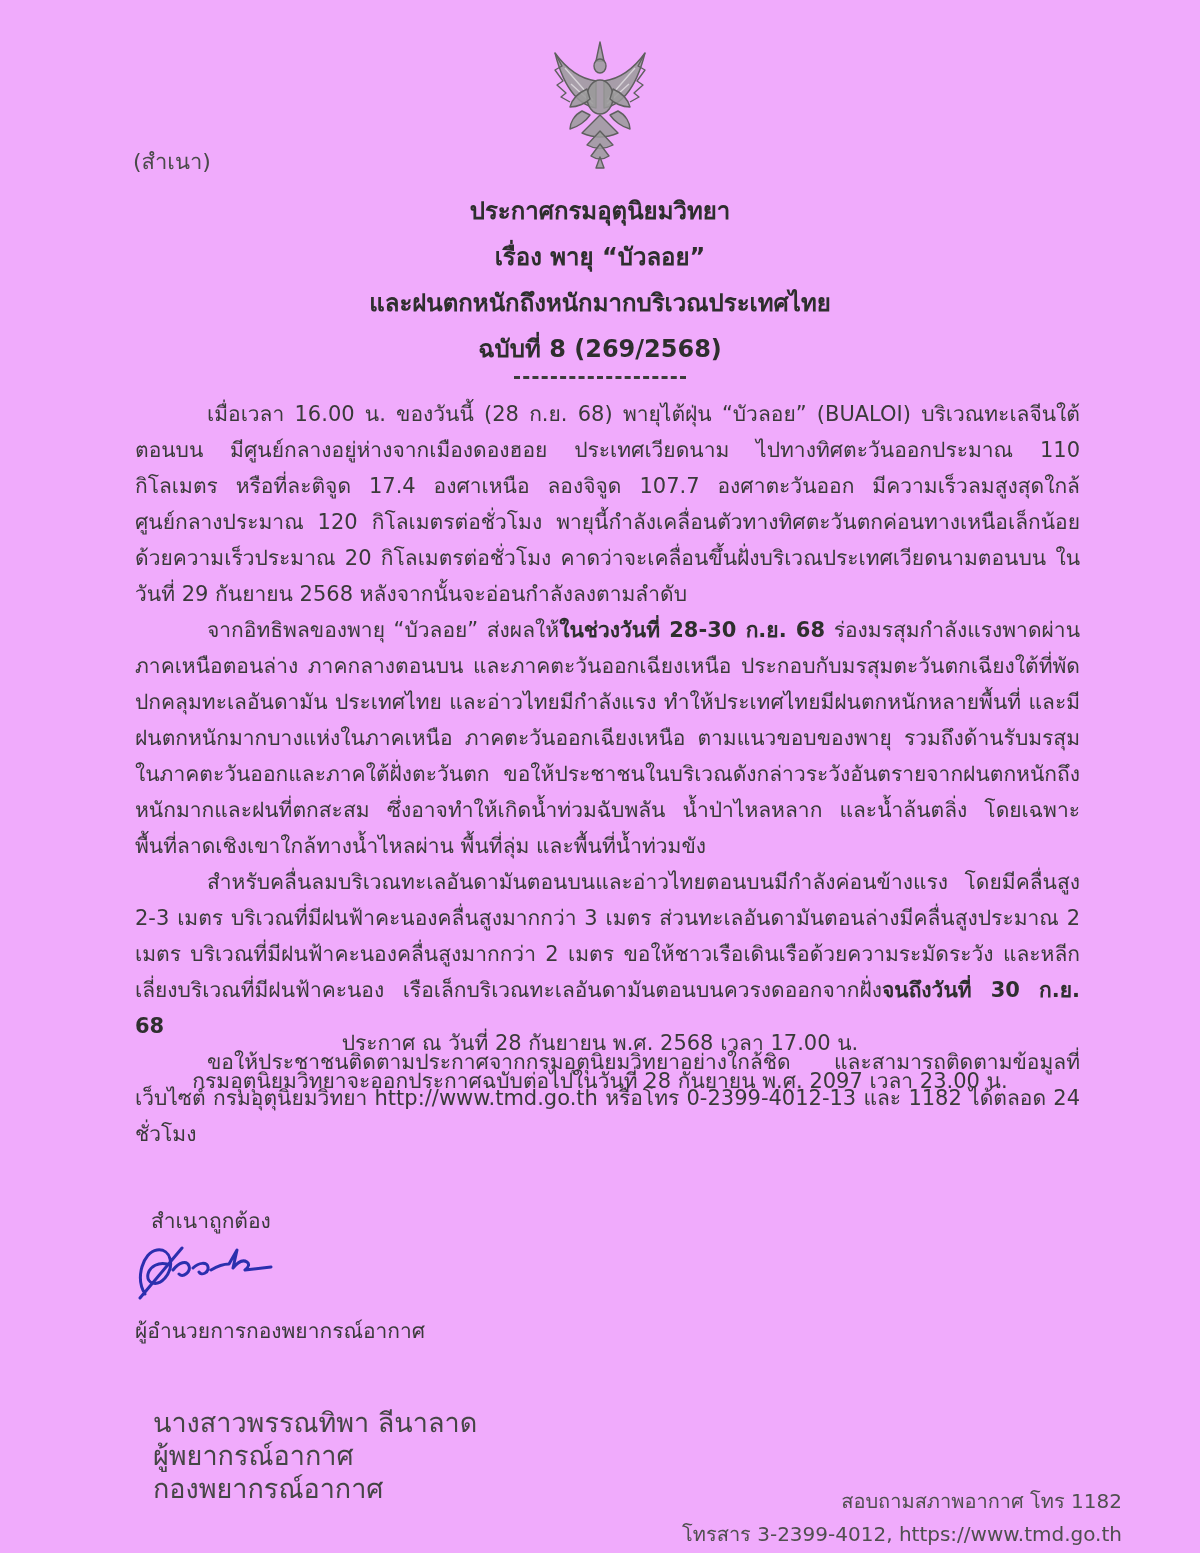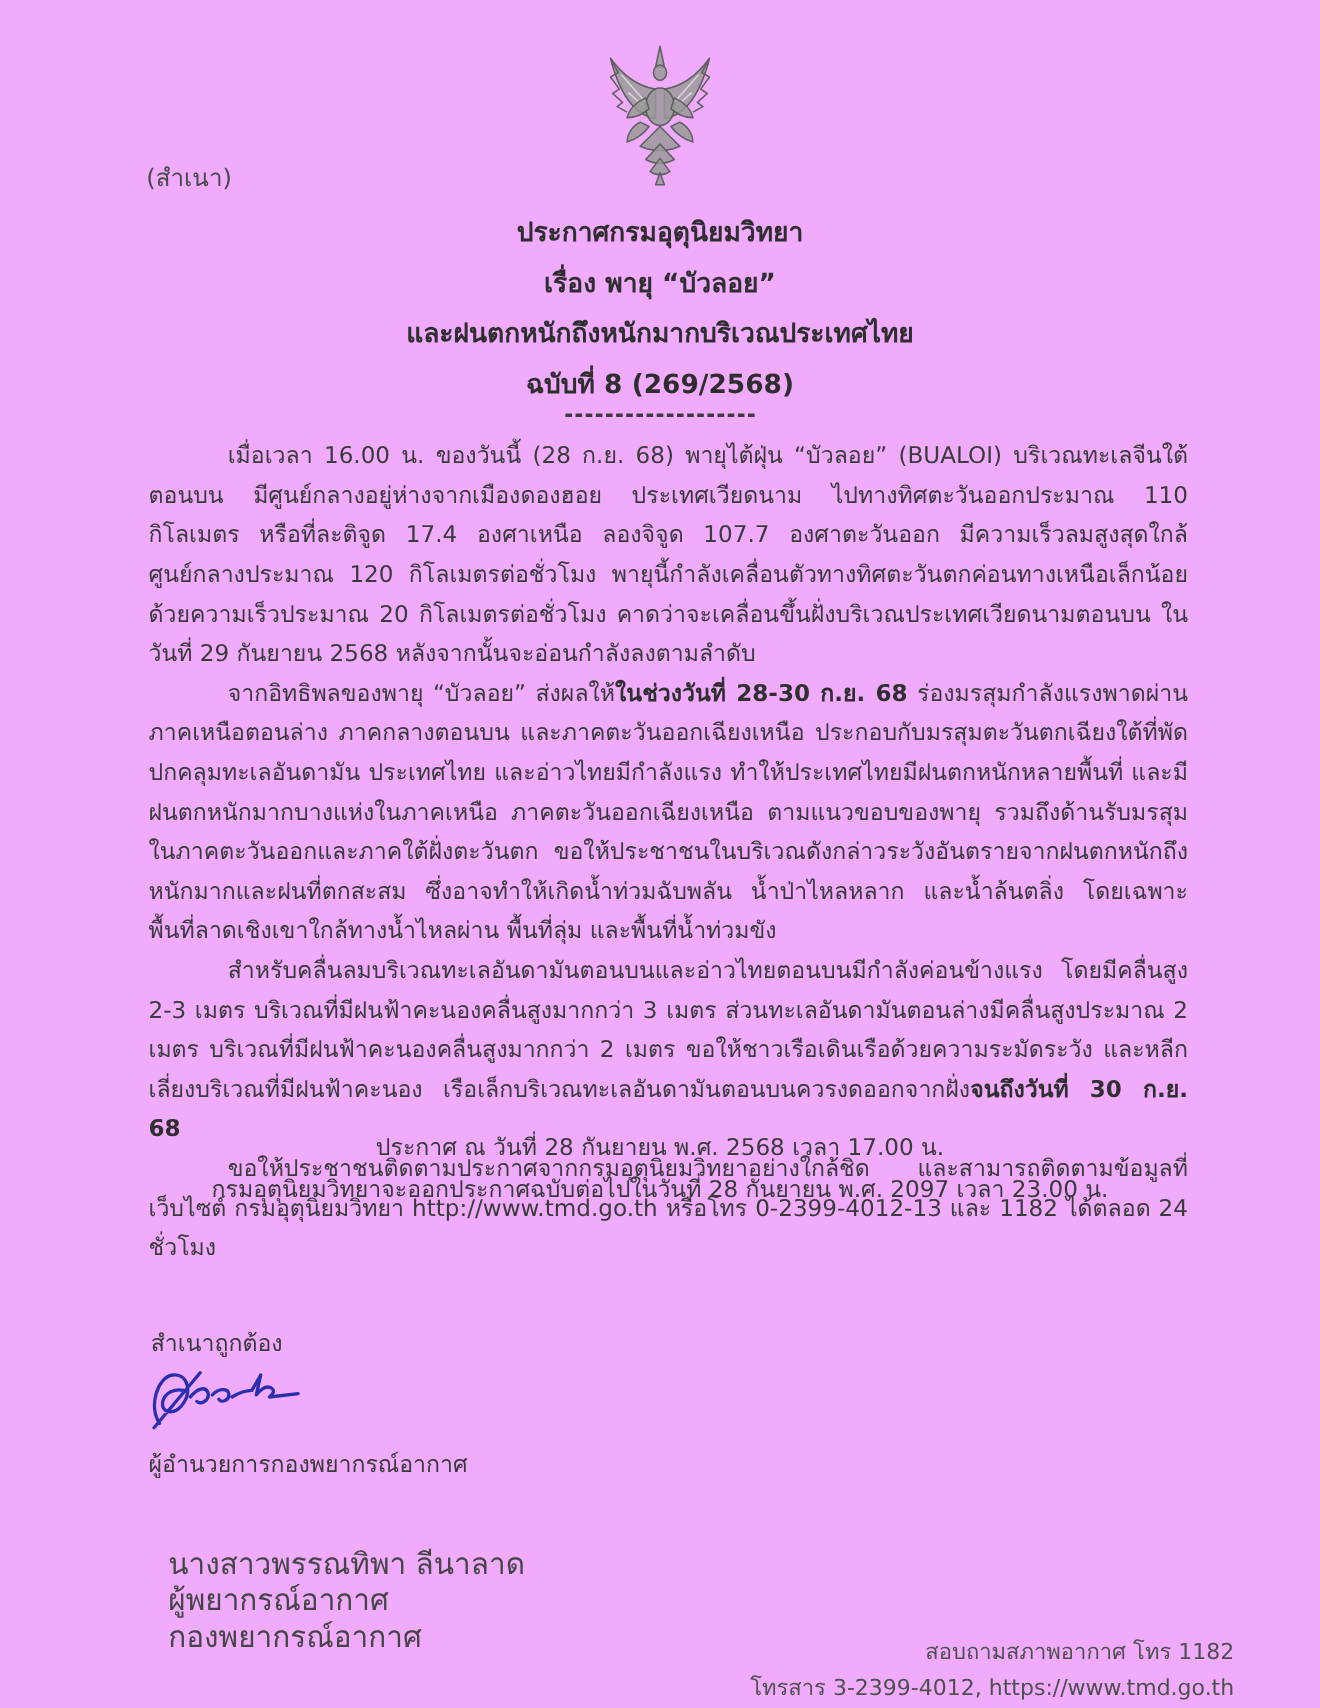--- a/index.html
+++ b/index.html
@@ -41,21 +41,21 @@
     text-align:center;font-size:21px;line-height:38px;margin-top:18px;
   }
   .sign-block{
     position:absolute;left:150px;top:1098px;width:1000px;
     text-align:center;font-size:21px;line-height:35px;
   }
   .cert-block{
     position:absolute;left:135px;top:1206px;
     font-size:21px;line-height:30px;
   }
-  .cert-label{margin:0 0 4px 2px;}
+  .cert-label{margin:0 0 4px 16px;}
   .cert-sig{margin:2px 0 6px 2px;}
   .cert-name{margin:4px 0 8px 0;}
   .footer-left{
     position:absolute;left:153px;top:1406px;
     font-size:27px;line-height:33px;color:#454545;
   }
   .footer-right{
     position:absolute;right:78px;top:1485px;
     text-align:right;font-size:20px;line-height:33px;color:#4f4f4f;
   }

